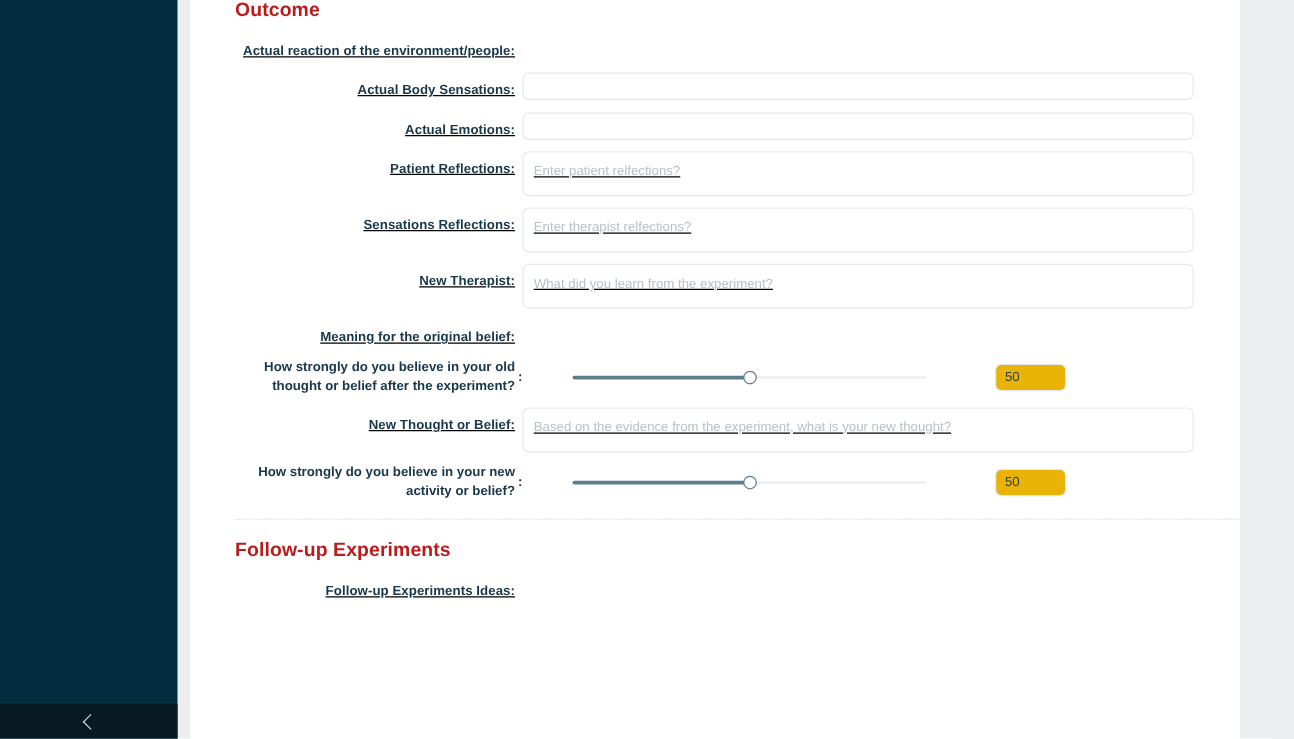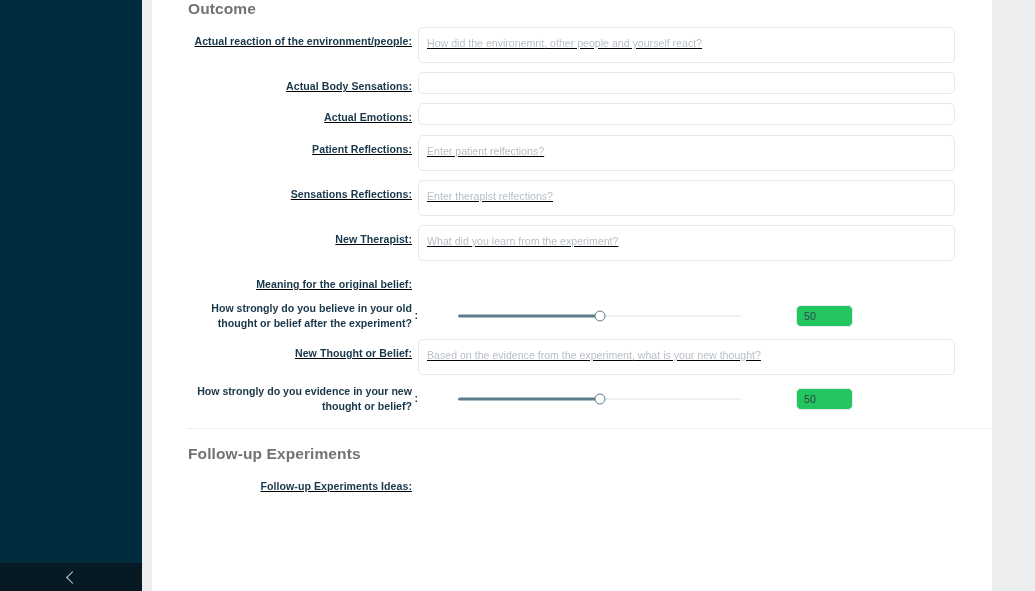--- a/index.html
+++ b/index.html
@@ -67,21 +67,21 @@
   .content {
     position: absolute;
     left: 36px; top: 0;
     width: 806px;
     padding-top: 0px;
   }
 
   .section-title {
     font-size: 15.5px;
     font-weight: 700;
-    color: #737373;
+    color: #b91c1c;
     letter-spacing: 0.1px;
     margin: 0 0 9px 0;
     padding-top: 0px;
   }
 
   .divider {
     height: 0;
     border-top: 1px dotted #dfe3e6;
     margin: 14px 0 16px 0;
     width: 100%;
@@ -187,21 +187,21 @@
     width: 11px; height: 11px;
     border-radius: 50%;
     background: #ffffff;
     border: 1.6px solid #5d7d8b;
   }
   .num-box {
     margin-left: 22px;
     width: 57px; height: 22px;
     border: 1px solid #e6e9ec;
     border-radius: 5px;
-    background: #22c55e;
+    background: #eab308;
     font-family: "Liberation Sans", sans-serif;
     font-size: 10.6px;
     color: #32414c;
     padding: 2px 7px;
     outline: none;
   }
   .spacer-4 { height: 4px; }
 </style>
 </head>
 <body>
@@ -218,23 +218,20 @@
 
   <div class="page">
     <div class="gutter-right"></div>
 
     <div class="content">
 
       <h2 class="section-title">Outcome</h2>
 
       <div class="row">
         <div class="row-label">Actual reaction of the environment/people:</div>
-        <div class="row-field">
-          <textarea class="fld tall" placeholder="How did the environemnt, other people and yourself react?" style=""></textarea>
-        </div>
       </div>
 
       <div class="row">
         <div class="row-label">Actual Body Sensations:</div>
         <div class="row-field">
           <input class="fld short" type="text" placeholder="" style="">
         </div>
       </div>
 
       <div class="row">
@@ -285,21 +282,21 @@
 
       <div class="row">
         <div class="row-label">New Thought or Belief:</div>
         <div class="row-field">
           <textarea class="fld tall" placeholder="Based on the evidence from the experiment, what is your new thought?" style=""></textarea>
         </div>
       </div>
 
       <div class="slider-row">
         <div class="slider-label">
-          <span>How strongly do you evidence in your new thought or belief?</span><span class="colon">:</span>
+          <span>How strongly do you believe in your new activity or belief?</span><span class="colon">:</span>
         </div>
         <div class="slider-wrap">
           <div class="track-bg"></div>
           <div class="track-fill" style="width: 50%;"></div>
           <div class="thumb" style="left: 50%;"></div>
         </div>
         <input class="num-box" type="text" value="50" style="">
       </div>
 
       <div class="divider"></div>

